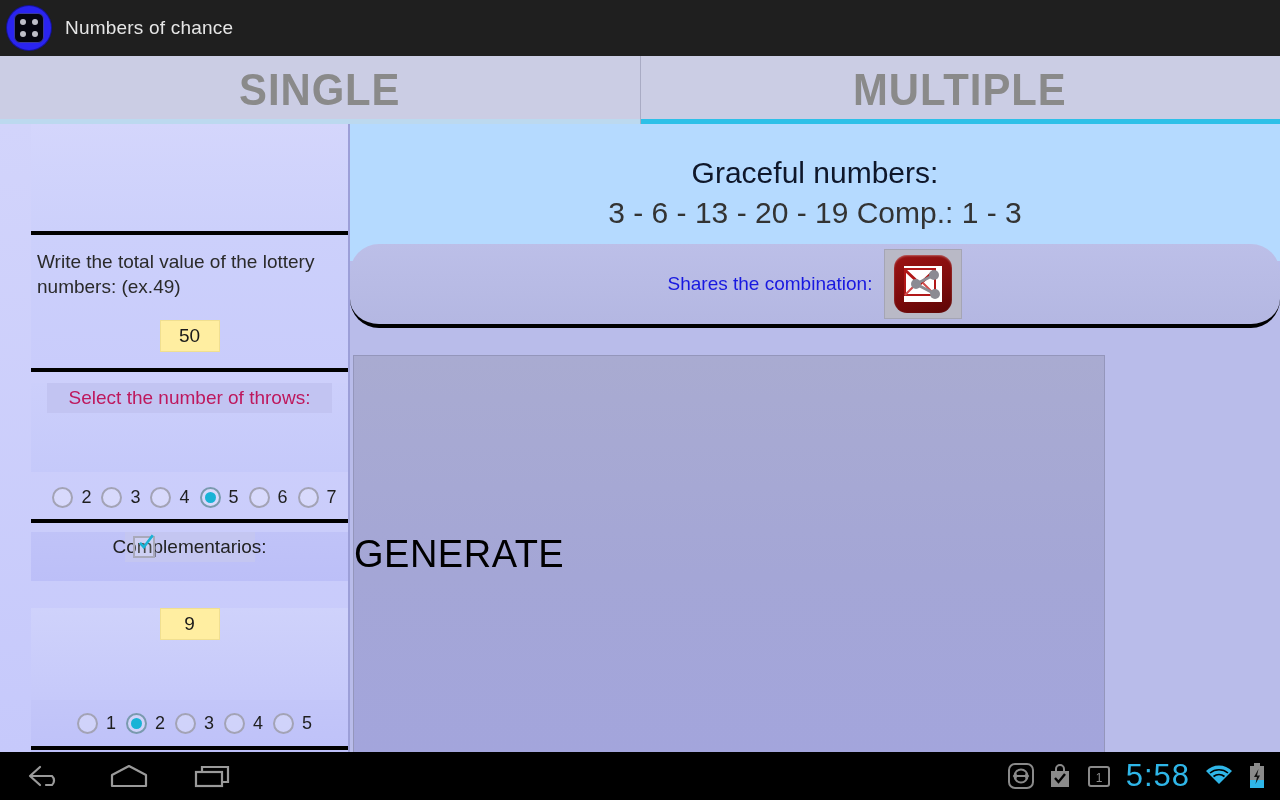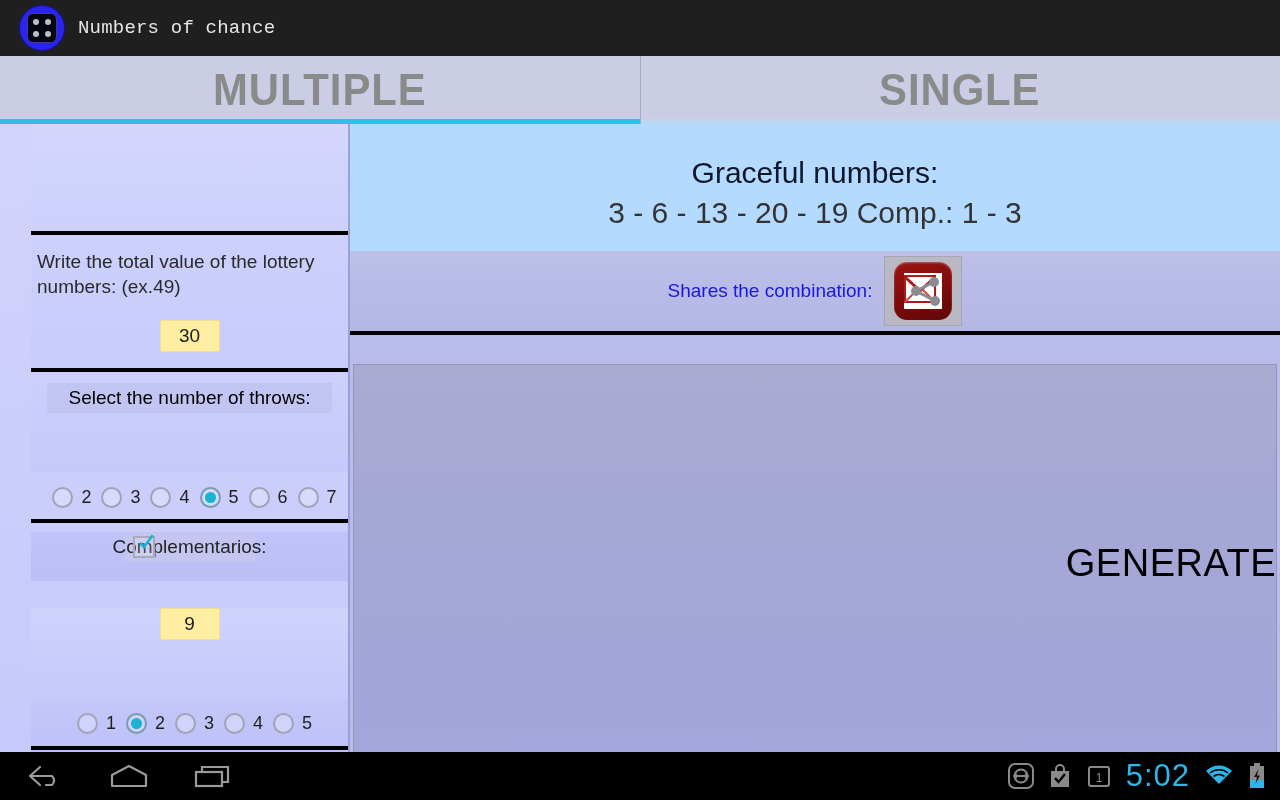--- a/index.html
+++ b/index.html
@@ -7,21 +7,21 @@
     width: 1280px; height: 800px;
     background: #000;
     font-family: "Liberation Sans", sans-serif;
     overflow: hidden;
   }
   .screen { position: relative; width: 1280px; height: 800px; background: #c9cbe3; }
 
   
   .titlebar {
     position: absolute; left: 0; top: 0; width: 1280px; height: 56px;
-    background: #1f1f1f; display: flex; align-items: center; padding-left: 20px; font-family: Liberation Mono, monospace;
+    background: #1f1f1f; display: flex; align-items: center; padding-left: 7px;
   }
   .app-icon {
     width: 44px; height: 44px; border-radius: 50%;
     background: #2a24f0; display: flex; align-items: center; justify-content: center;
     box-shadow: 0 0 0 1px #15129c;
   }
   .app-icon .die {
     width: 30px; height: 30px; border-radius: 6px; background: #050510;
     position: relative; border: 1px solid #3a3aa0;
   }
@@ -77,21 +77,21 @@
   }
   .yellow-box {
     width: 60px; height: 32px; margin: 21px auto 0; background: #ffeea1;
     display: flex; align-items: center; justify-content: center;
     font-size: 19px; color: #1a1a1a; border: 1px solid #f0df90;
   }
   .sec-throws { height: 89px; background: linear-gradient(180deg,#cccffb,#c5c9fa); }
   .band-label {
     margin: 11px 16px 0; height: 30px; background: #c2c4f2;
     display: flex; align-items: center; justify-content: center;
-    font-size: 19px; color: #000000;
+    font-size: 19px; color: #be185d;
   }
   .radio-row {
     display: flex; align-items: center; justify-content: center; gap: 0;
     height: 44px; margin-top: 3px;
   }
   .radio-item { display: flex; align-items: center; }
   .radio {
     width: 21px; height: 21px; border-radius: 50%;
     border: 2px solid #a3a3b5; background: rgba(255,255,255,0.25);
     margin: 0 8px 0 10px; position: relative;
@@ -124,45 +124,46 @@
     position: absolute; left: 350px; top: 0; width: 930px; height: 628px;
   }
   .result-box {
     position: absolute; left: 0; top: 0; width: 930px; height: 137px;
     background: #b5daff; display: flex; flex-direction: column;
     align-items: center; justify-content: center;
   }
   .result-title { font-size: 30px; color: #0f172a; margin-bottom: 6px; }
   .result-numbers { font-size: 30px; color: #333; }
   .share-row {
-    position: absolute; left: 0; top: 127px; width: 930px; height: 84px;
+    position: absolute; left: 0; top: 120px; width: 930px; height: 84px;
     background: linear-gradient(180deg,#bcbfe8,#b4b7e2);
     display: flex; align-items: center; justify-content: center;
     border-bottom: 4px solid #000;
+    border-radius: 29px;
   }
   .share-label { font-size: 19px; color: #1818e0; margin-right: 12px; }
   .share-btn {
     width: 78px; height: 70px; background: #b9b9c6;
     display: flex; align-items: center; justify-content: center;
     border: 1px solid #a5a5b4; cursor: pointer;
   }
   .share-icon-outer {
     width: 58px; height: 58px; border-radius: 13px;
     background: linear-gradient(160deg,#9d1414 0%, #7e0b0b 55%, #5d0606 100%);
     display: flex; align-items: center; justify-content: center;
     box-shadow: inset 0 1px 2px rgba(255,255,255,.35);
   }
   .share-icon-inner {
     width: 38px; height: 36px; background: #fff; position: relative; overflow: hidden;
   }
   .generate-panel {
-    position: absolute; left: 3px; top: 240px; width: 924px; height: 399px;
+    position: absolute; left: 3px; top: 231px; width: 752px; height: 399px;
     background: linear-gradient(180deg,#a9abd1 0%, #a4a6d6 55%, #a3a5dc 100%);
     border: 1px solid #9496bb;
-    display: flex; align-items: center; justify-content: flex-end; cursor: pointer;
+    display: flex; align-items: center; justify-content: flex-start; cursor: pointer;
   }
   .generate-label { font-size: 38px; color: #000; letter-spacing: .5px; }
 
   
   .sysbar {
     position: absolute; left: 0; top: 752px; width: 1280px; height: 48px;
     background: #000; display: flex; align-items: center;
   }
   .nav-group { display: flex; align-items: center; gap: 42px; margin-left: 24px; }
   .nav-btn { width: 42px; height: 34px; display: flex; align-items: center; justify-content: center; cursor: pointer; }
@@ -181,39 +182,39 @@
         <span class="pip p1"></span>
           <span class="pip p2"></span>
         <span class="pip p3"></span>
           <span class="pip p4"></span>
       </div>
     </div>
     <div class="app-title">Numbers of chance</div>
   </div>
 
   <div class="tabs">
+    <div class="tab">
+      <span class="tab-label">SINGLE</span>
+      <span class="underline"></span>
+    </div>
     <div class="tab active">
       <span class="tab-label">MULTIPLE</span>
       <span class="underline"></span>
     </div>
-    <div class="tab">
-      <span class="tab-label">SINGLE</span>
-      <span class="underline"></span>
-    </div>
   </div>
 
   <div class="content">
 
     <div class="left-panel">
 
       <div class="lp-section sec-empty-top hr-black"></div>
 
       <div class="lp-section sec-total hr-black">
         <div class="prompt">Write the total value of the lottery numbers: (ex.49)</div>
-        <div class="yellow-box">30</div>
+        <div class="yellow-box">50</div>
       </div>
 
       <div class="lp-section sec-throws">
         <div class="band-label">Select the number of throws:</div>
       </div>
 
       <div class="lp-section hr-black">
         <div class="radio-row">
           <div class="radio-item">
             <span class="radio"></span>
@@ -351,21 +352,21 @@
           <path d="M8 8 V6 a4 4 0 0 1 8 0 V8" fill="none" stroke="#8a8a8a" stroke-width="2"></path>
           <path d="M7 15 L10.5 19 L17 11" fill="none" stroke="#000" stroke-width="2.4"></path>
         </svg>
       </span>
       <span class="tray-icon">
         <svg width="26" height="26" viewBox="0 0 26 26">
           <rect x="3" y="4" width="20" height="19" rx="2" fill="none" stroke="#8a8a8a" stroke-width="2"></rect>
           <text x="13" y="19" font-size="12" fill="#8a8a8a" text-anchor="middle" font-family="Liberation Sans, sans-serif">1</text>
         </svg>
       </span>
-      <span class="clock">5:02</span>
+      <span class="clock">5:58</span>
       <span class="tray-icon">
         <svg width="30" height="24" viewBox="0 0 30 24">
           <path d="M15 20 L2 7 a18 18 0 0 1 26 0 Z" fill="#2fb6e8"></path>
           <path d="M6 9 a14 14 0 0 1 18 0" fill="none" stroke="#000" stroke-width="1.6"></path>
           <path d="M9.5 12.5 a9 9 0 0 1 11 0" fill="none" stroke="#000" stroke-width="1.6"></path>
         </svg>
       </span>
       <span class="tray-icon">
         <svg width="18" height="28" viewBox="0 0 18 28">
           <rect x="6" y="1" width="6" height="3" fill="#8a8a8a"></rect>

